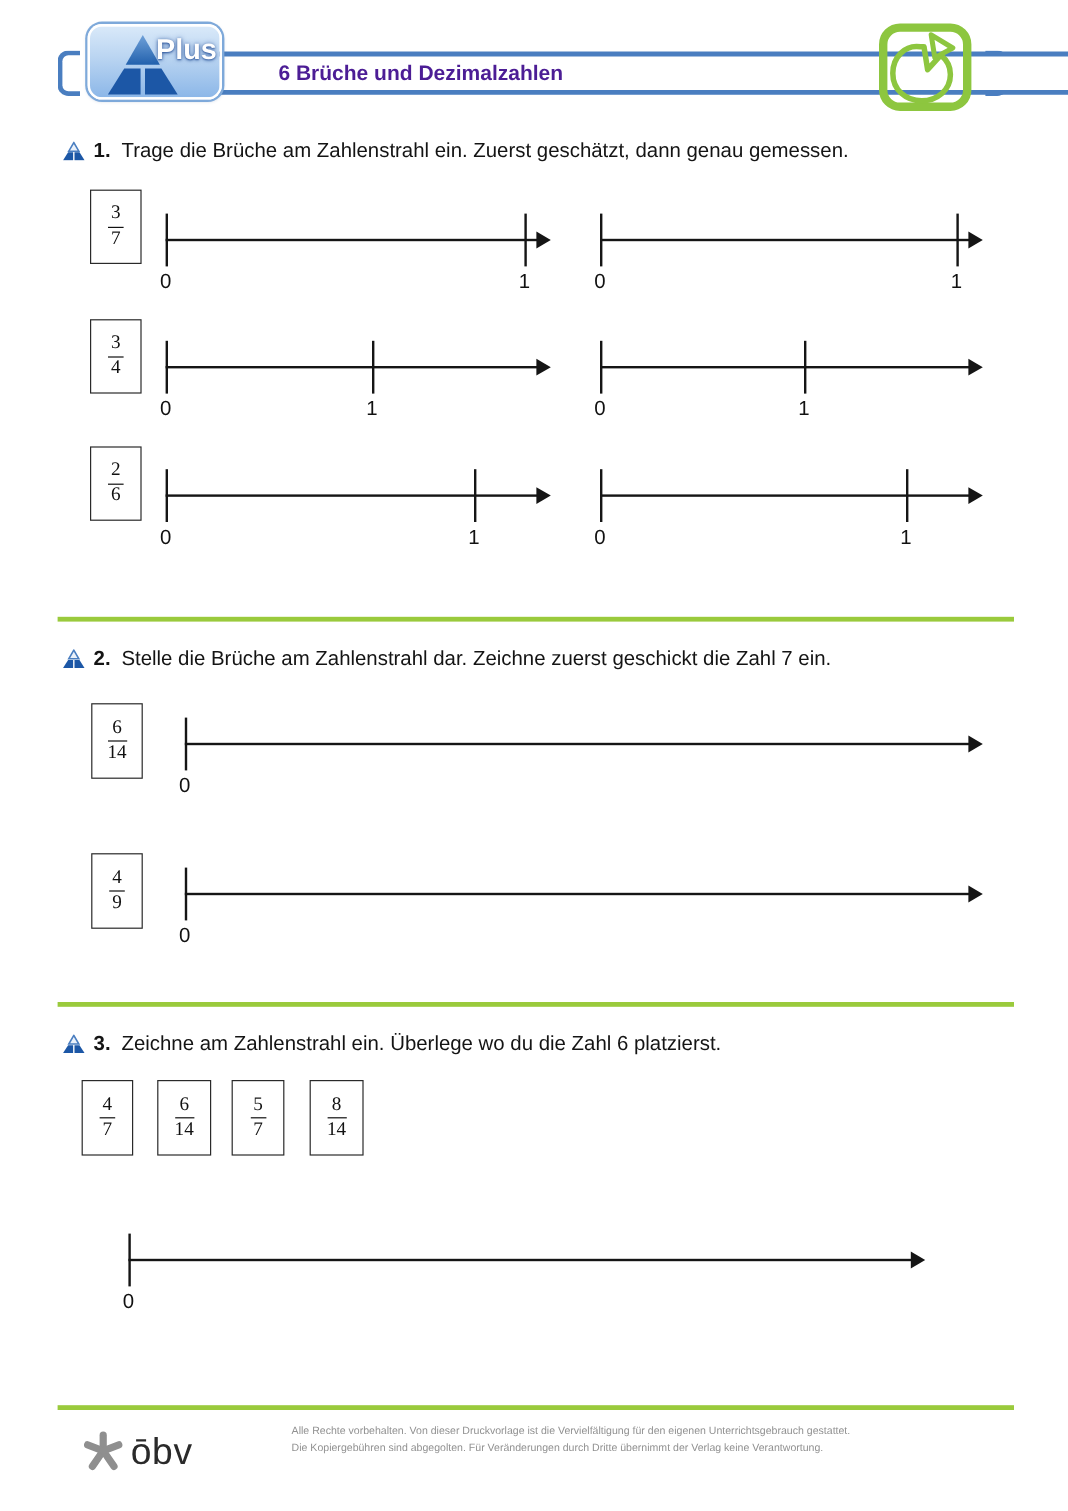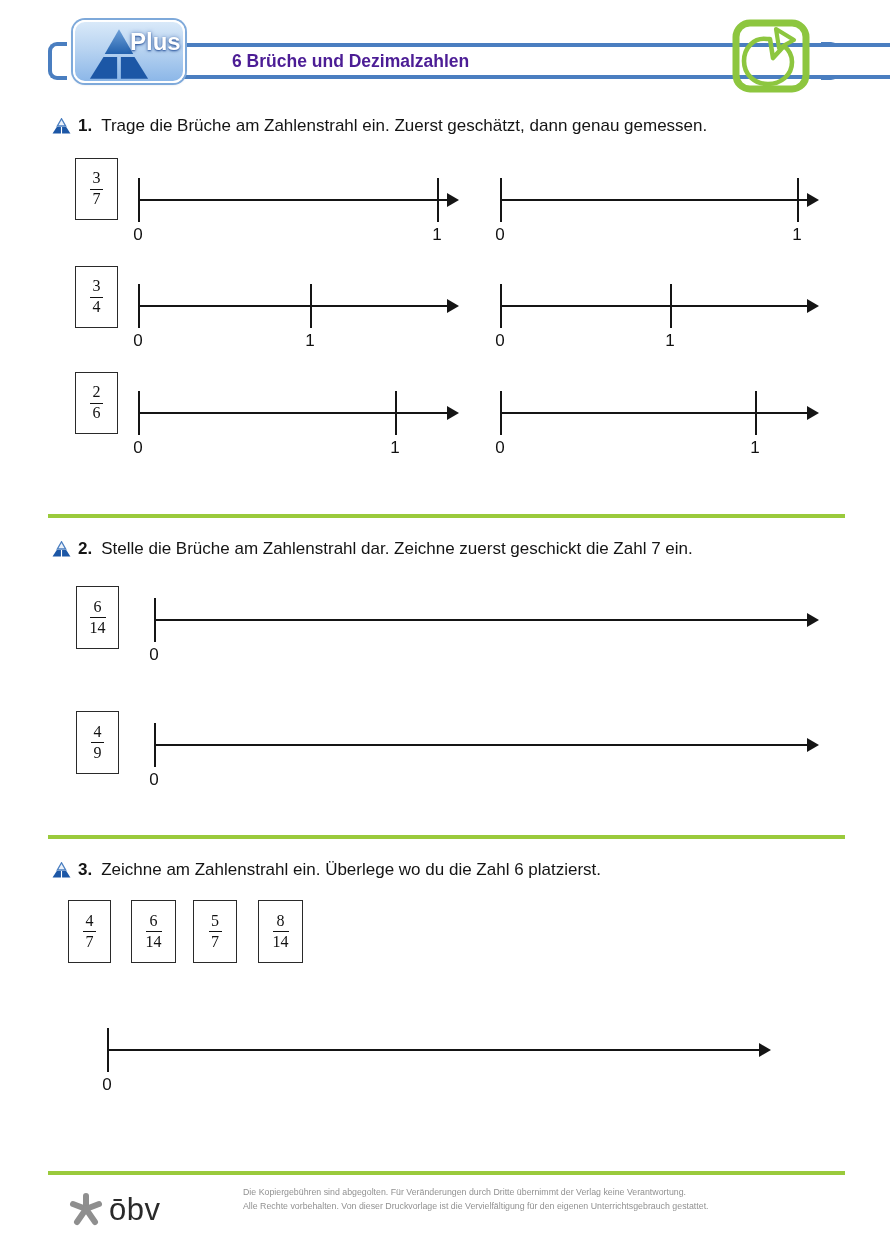--- a/index.html
+++ b/index.html
@@ -271,17 +271,17 @@
       <line x1="20" y1="19" x2="20" y2="6"></line>
       <line x1="20" y1="19" x2="7" y2="14"></line>
       <line x1="20" y1="19" x2="11" y2="32"></line>
       <line x1="20" y1="19" x2="29" y2="32"></line>
       <line x1="20" y1="19" x2="33" y2="14"></line>
     </g>
   </svg>
   <div class="obv-text">ōbv</div>
 
   <div class="copyright">
+    <div>Alle Rechte vorbehalten. Von dieser Druckvorlage ist die Vervielfältigung für den eigenen Unterrichtsgebrauch gestattet.</div>
     <div>Die Kopiergebühren sind abgegolten. Für Veränderungen durch Dritte übernimmt der Verlag keine Verantwortung.</div>
-    <div>Alle Rechte vorbehalten. Von dieser Druckvorlage ist die Vervielfältigung für den eigenen Unterrichtsgebrauch gestattet.</div>
   </div>
 
 </div>
 
 </body></html>

